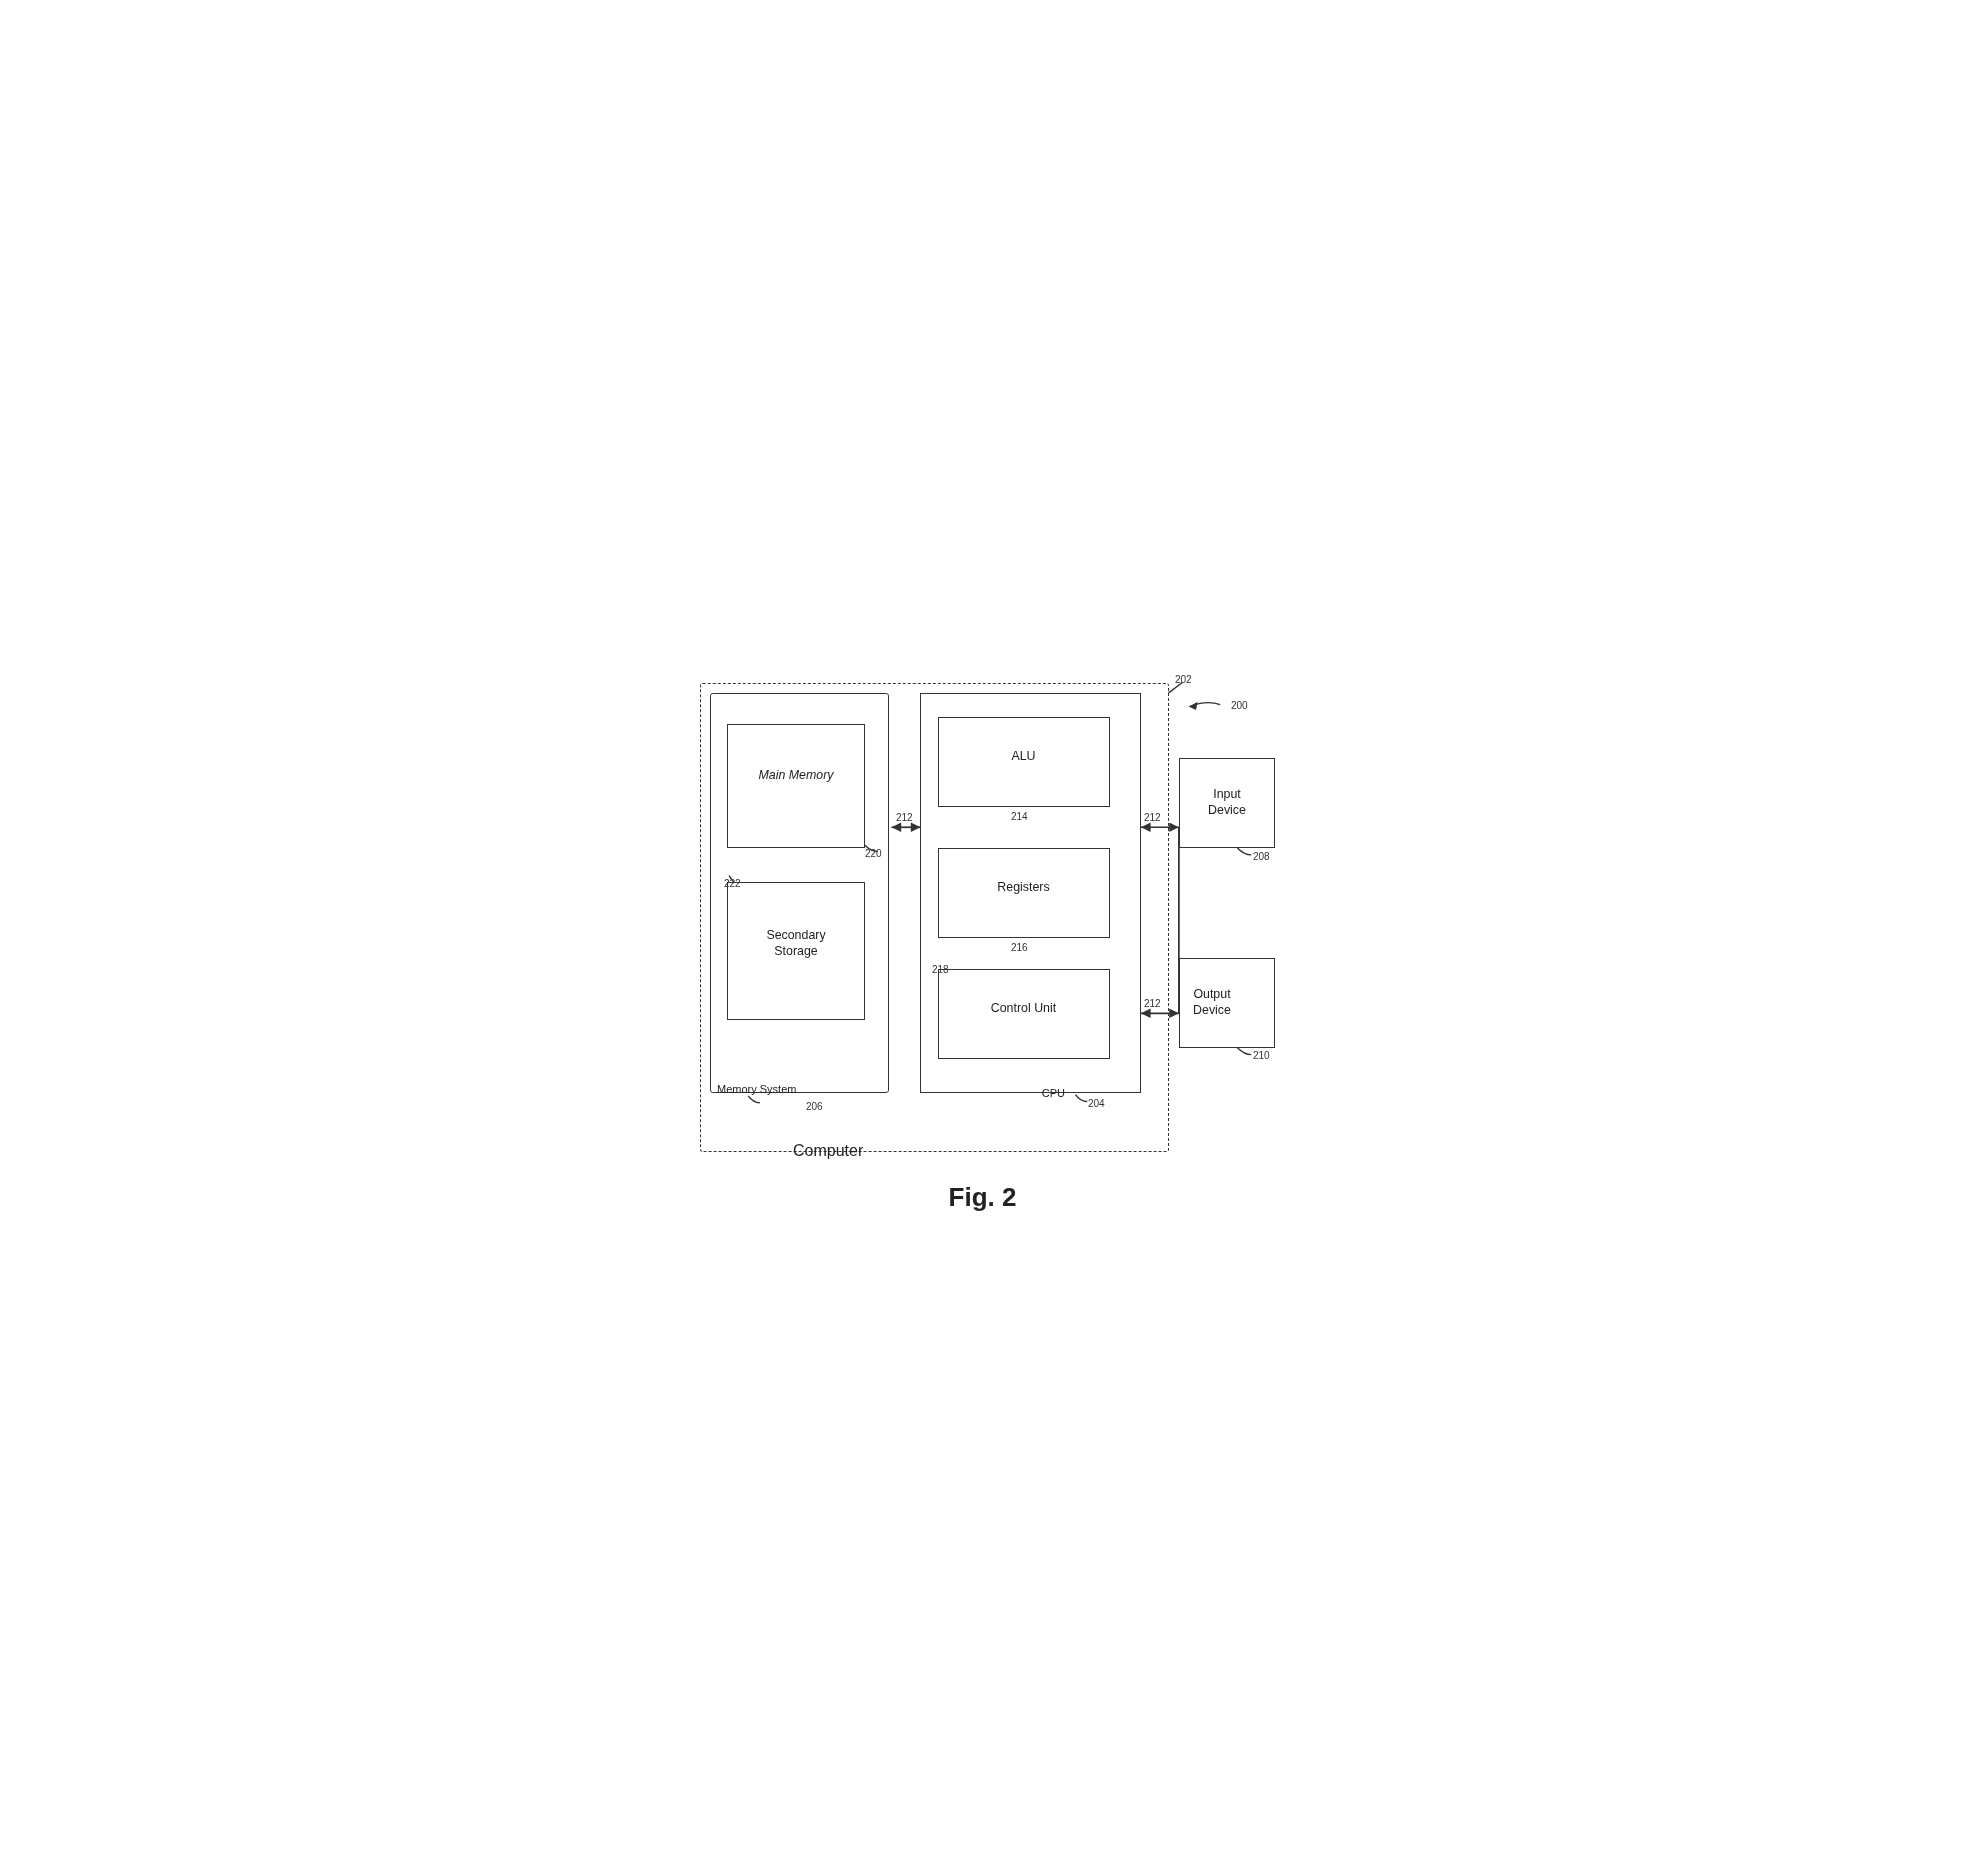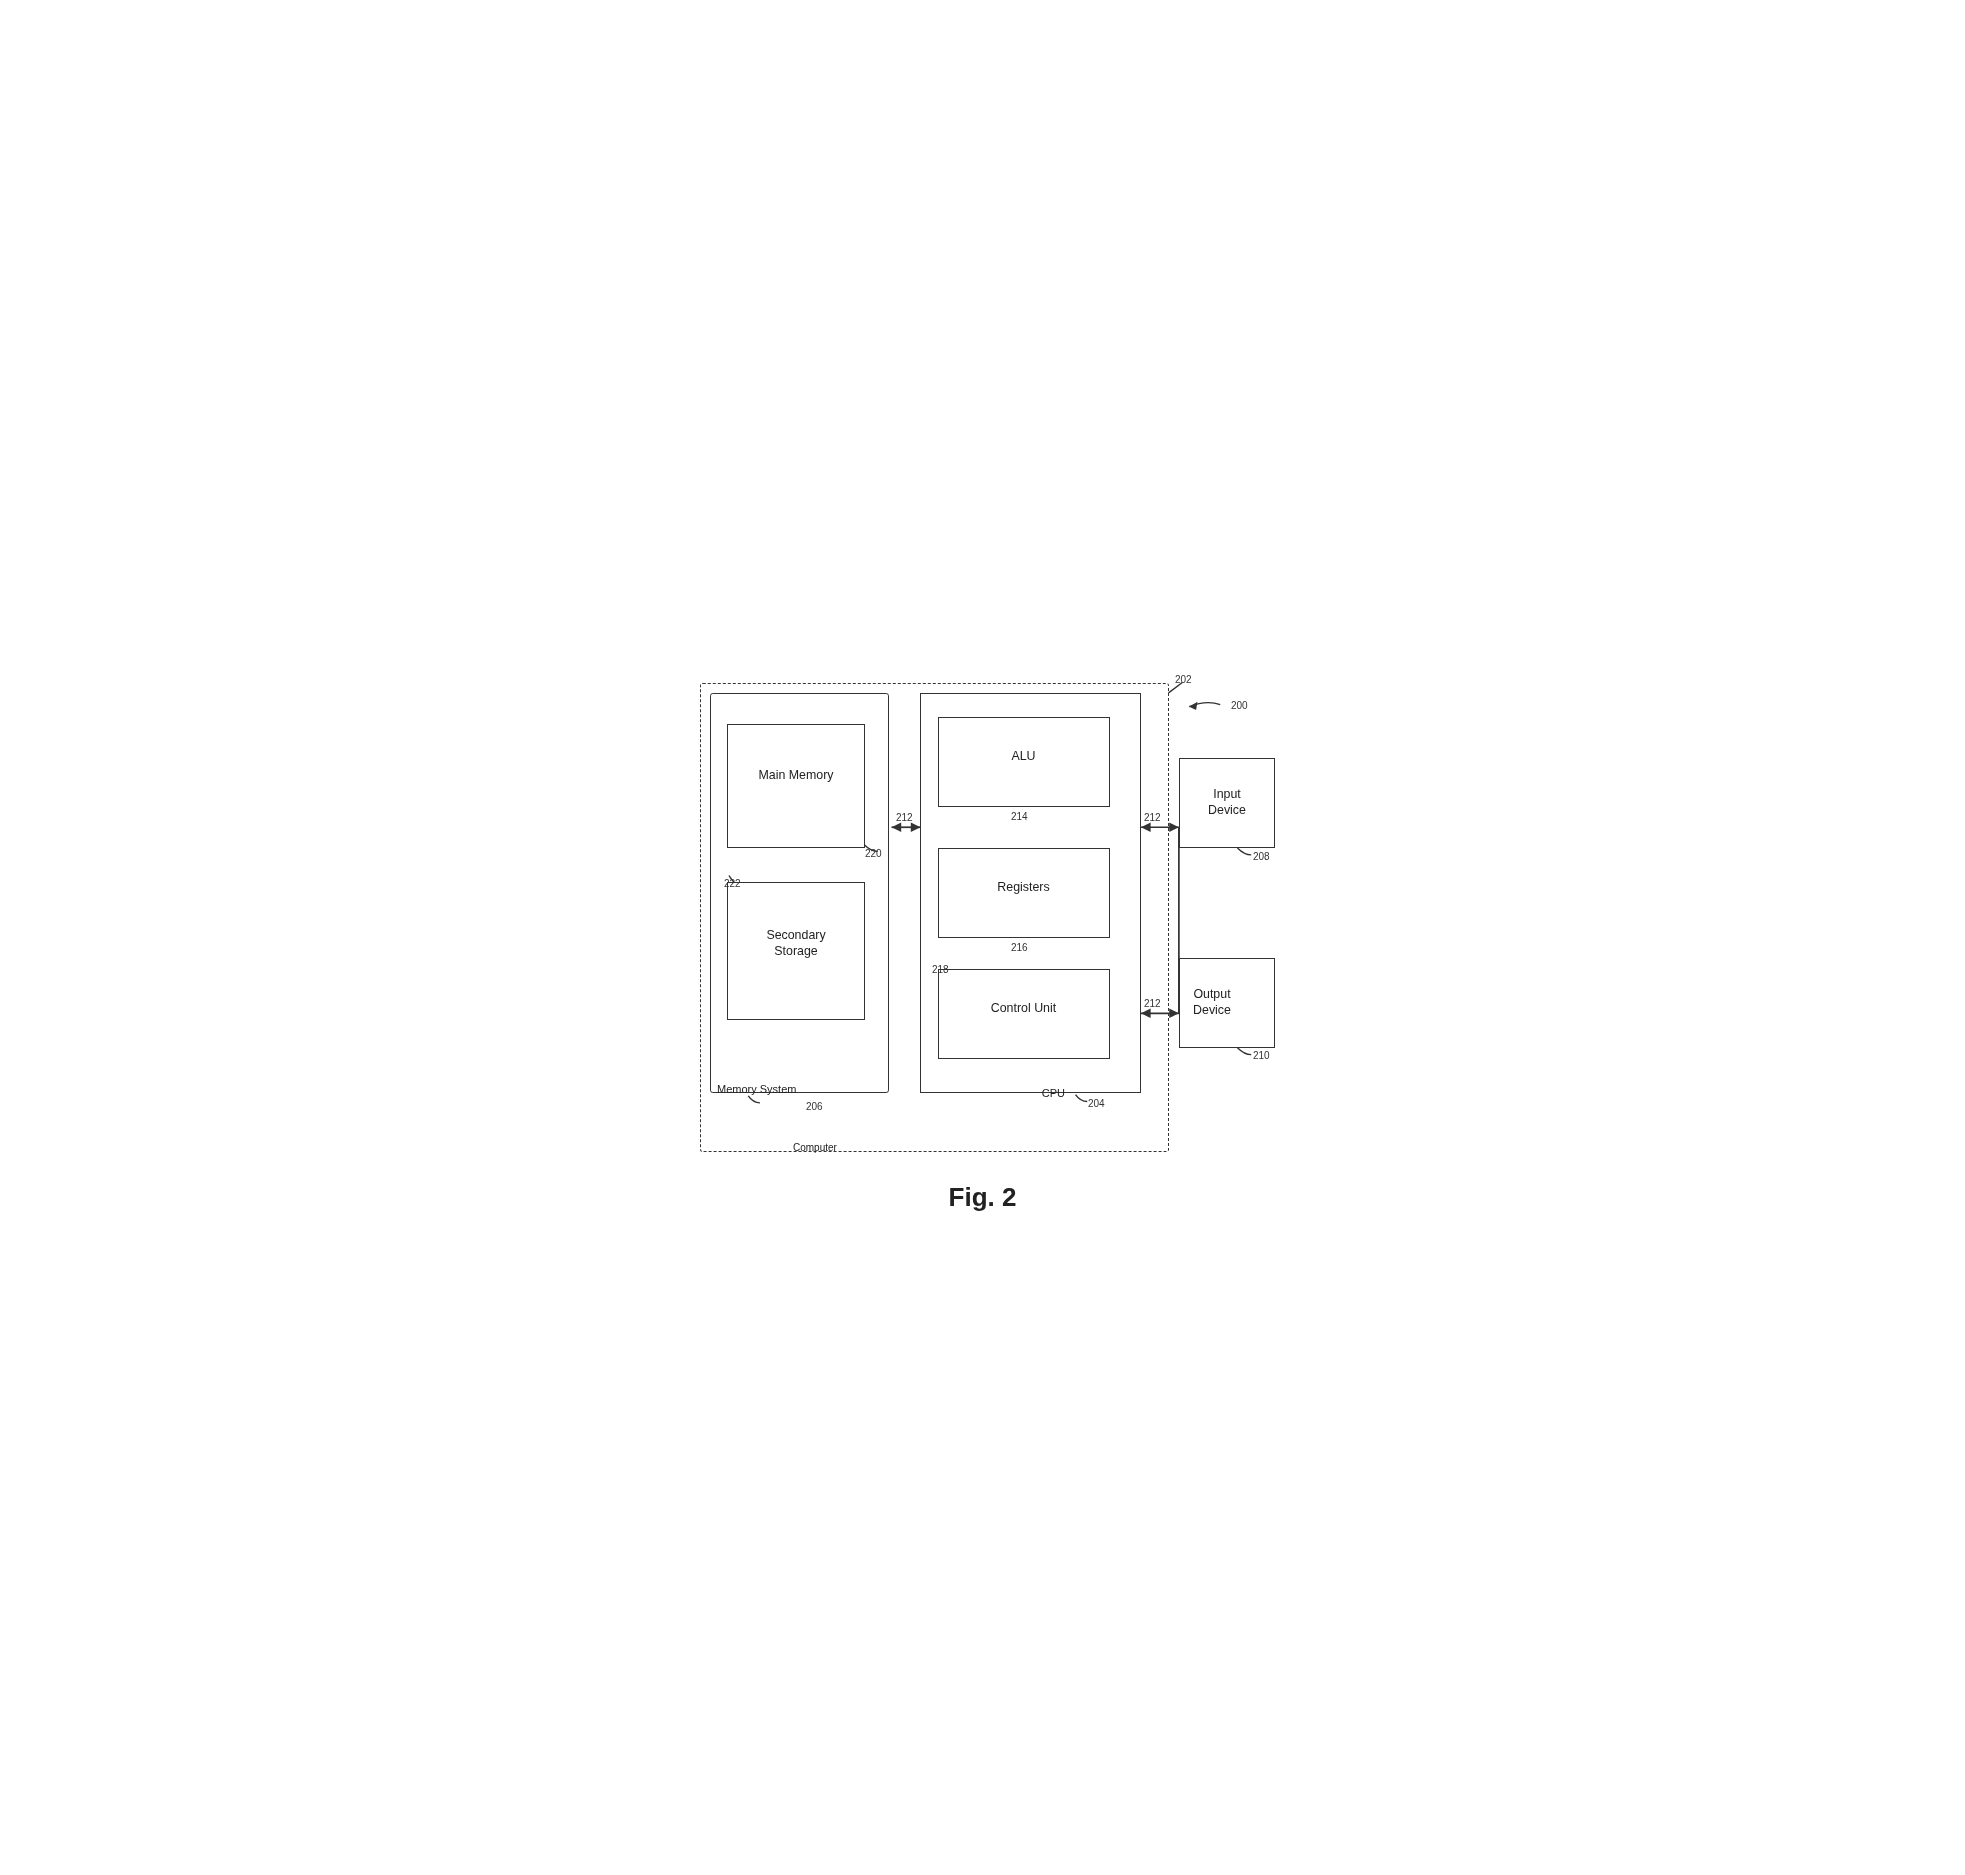--- a/index.html
+++ b/index.html
@@ -217,28 +217,28 @@
 
     <line x1="720" y1="40" x2="700" y2="55" stroke="#333" stroke-width="2" stroke-dasharray="none"></line>
 
   </svg>
 
   <div class="computer-box"></div>
 
   <div class="memory-system-box"></div>
 
   <div class="main-memory-box"></div>
-  <div class="label" style="left:55px; top:112px; width:110px;">Main Memory</div>
+  <div class="label" style="left:55px; top:112px; width:110px;font-style:italic;">Main Memory</div>
 
   <div class="secondary-storage-box"></div>
   <div class="label" style="left:55px; top:272px; width:110px;">Secondary<br>Storage</div>
 
   <div class="label" style="left:31px; top:427px; font-size:11px;">Memory System</div>
 
-  <div class="label" style="left:107px; top:486px; font-size:10px;">Computer</div>
+  <div class="label" style="left:107px; top:486px; font-size:16px;">Computer</div>
 
   <div class="cpu-outer-box"></div>
 
   <div class="alu-box"></div>
   <div class="label" style="left:272px; top:93px; width:131px;">ALU</div>
 
   <div class="registers-box"></div>
   <div class="label" style="left:272px; top:224px; width:131px;">Registers</div>
 
   <div class="control-unit-box"></div>

